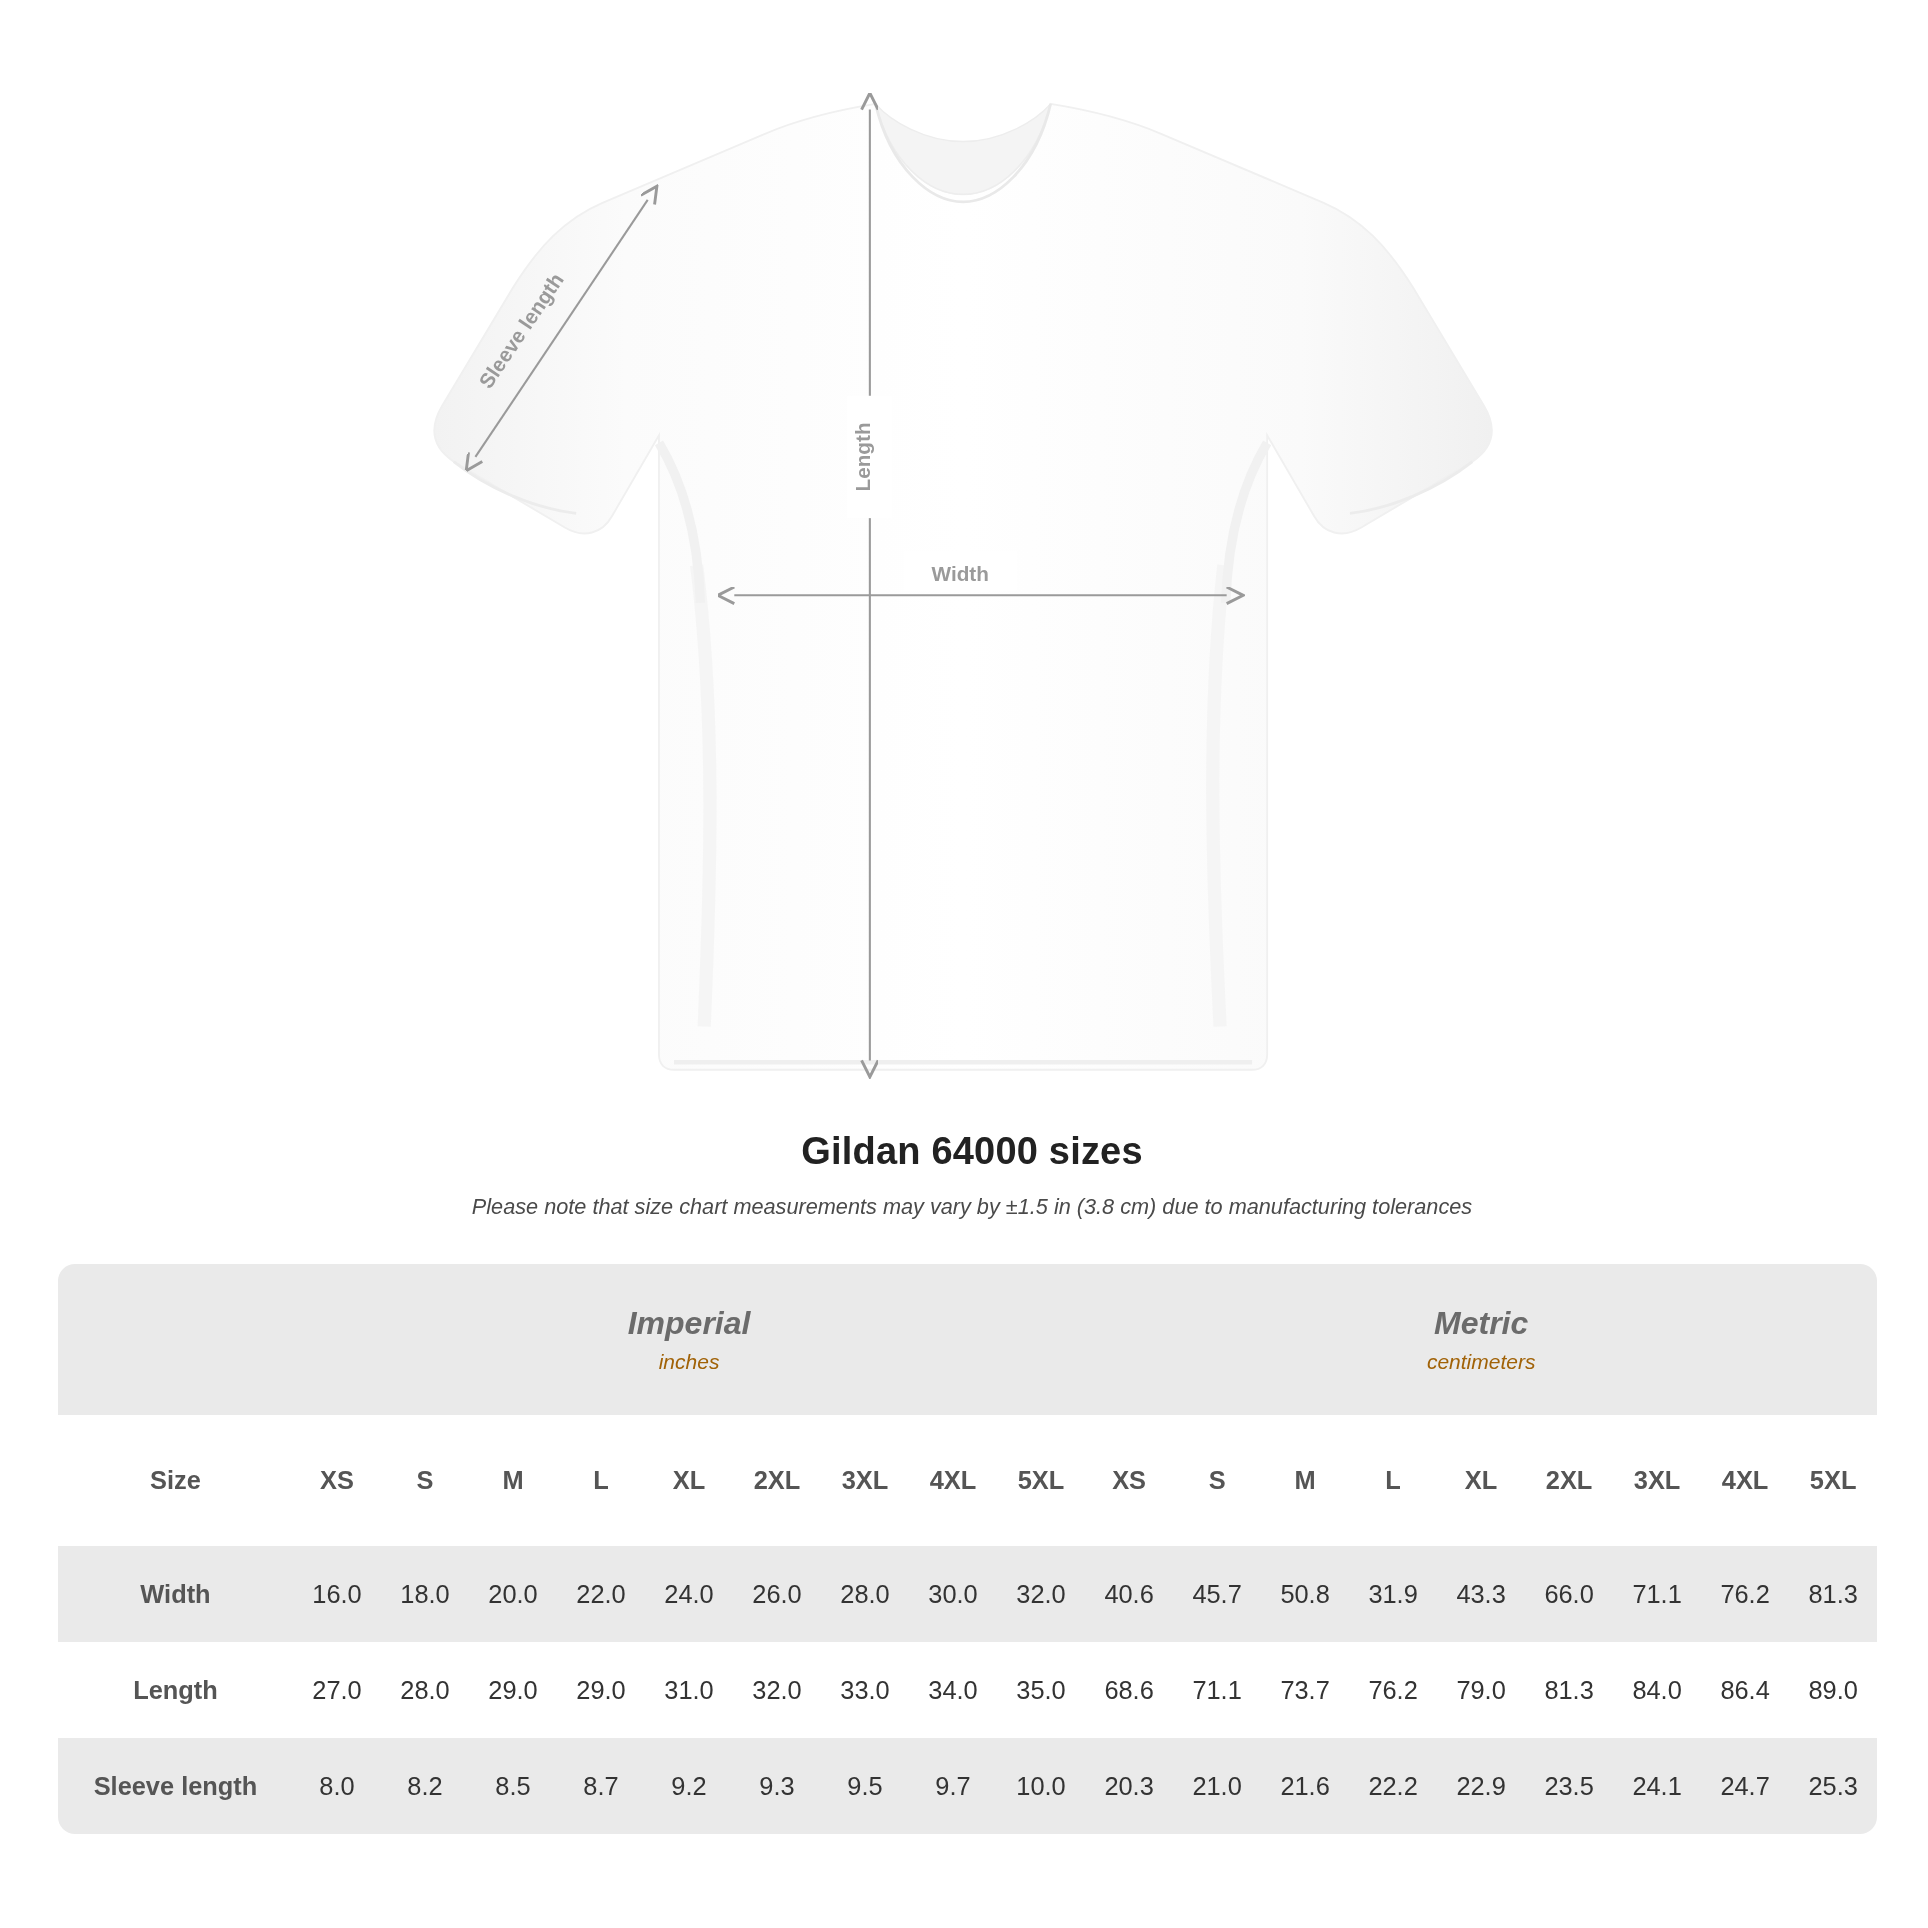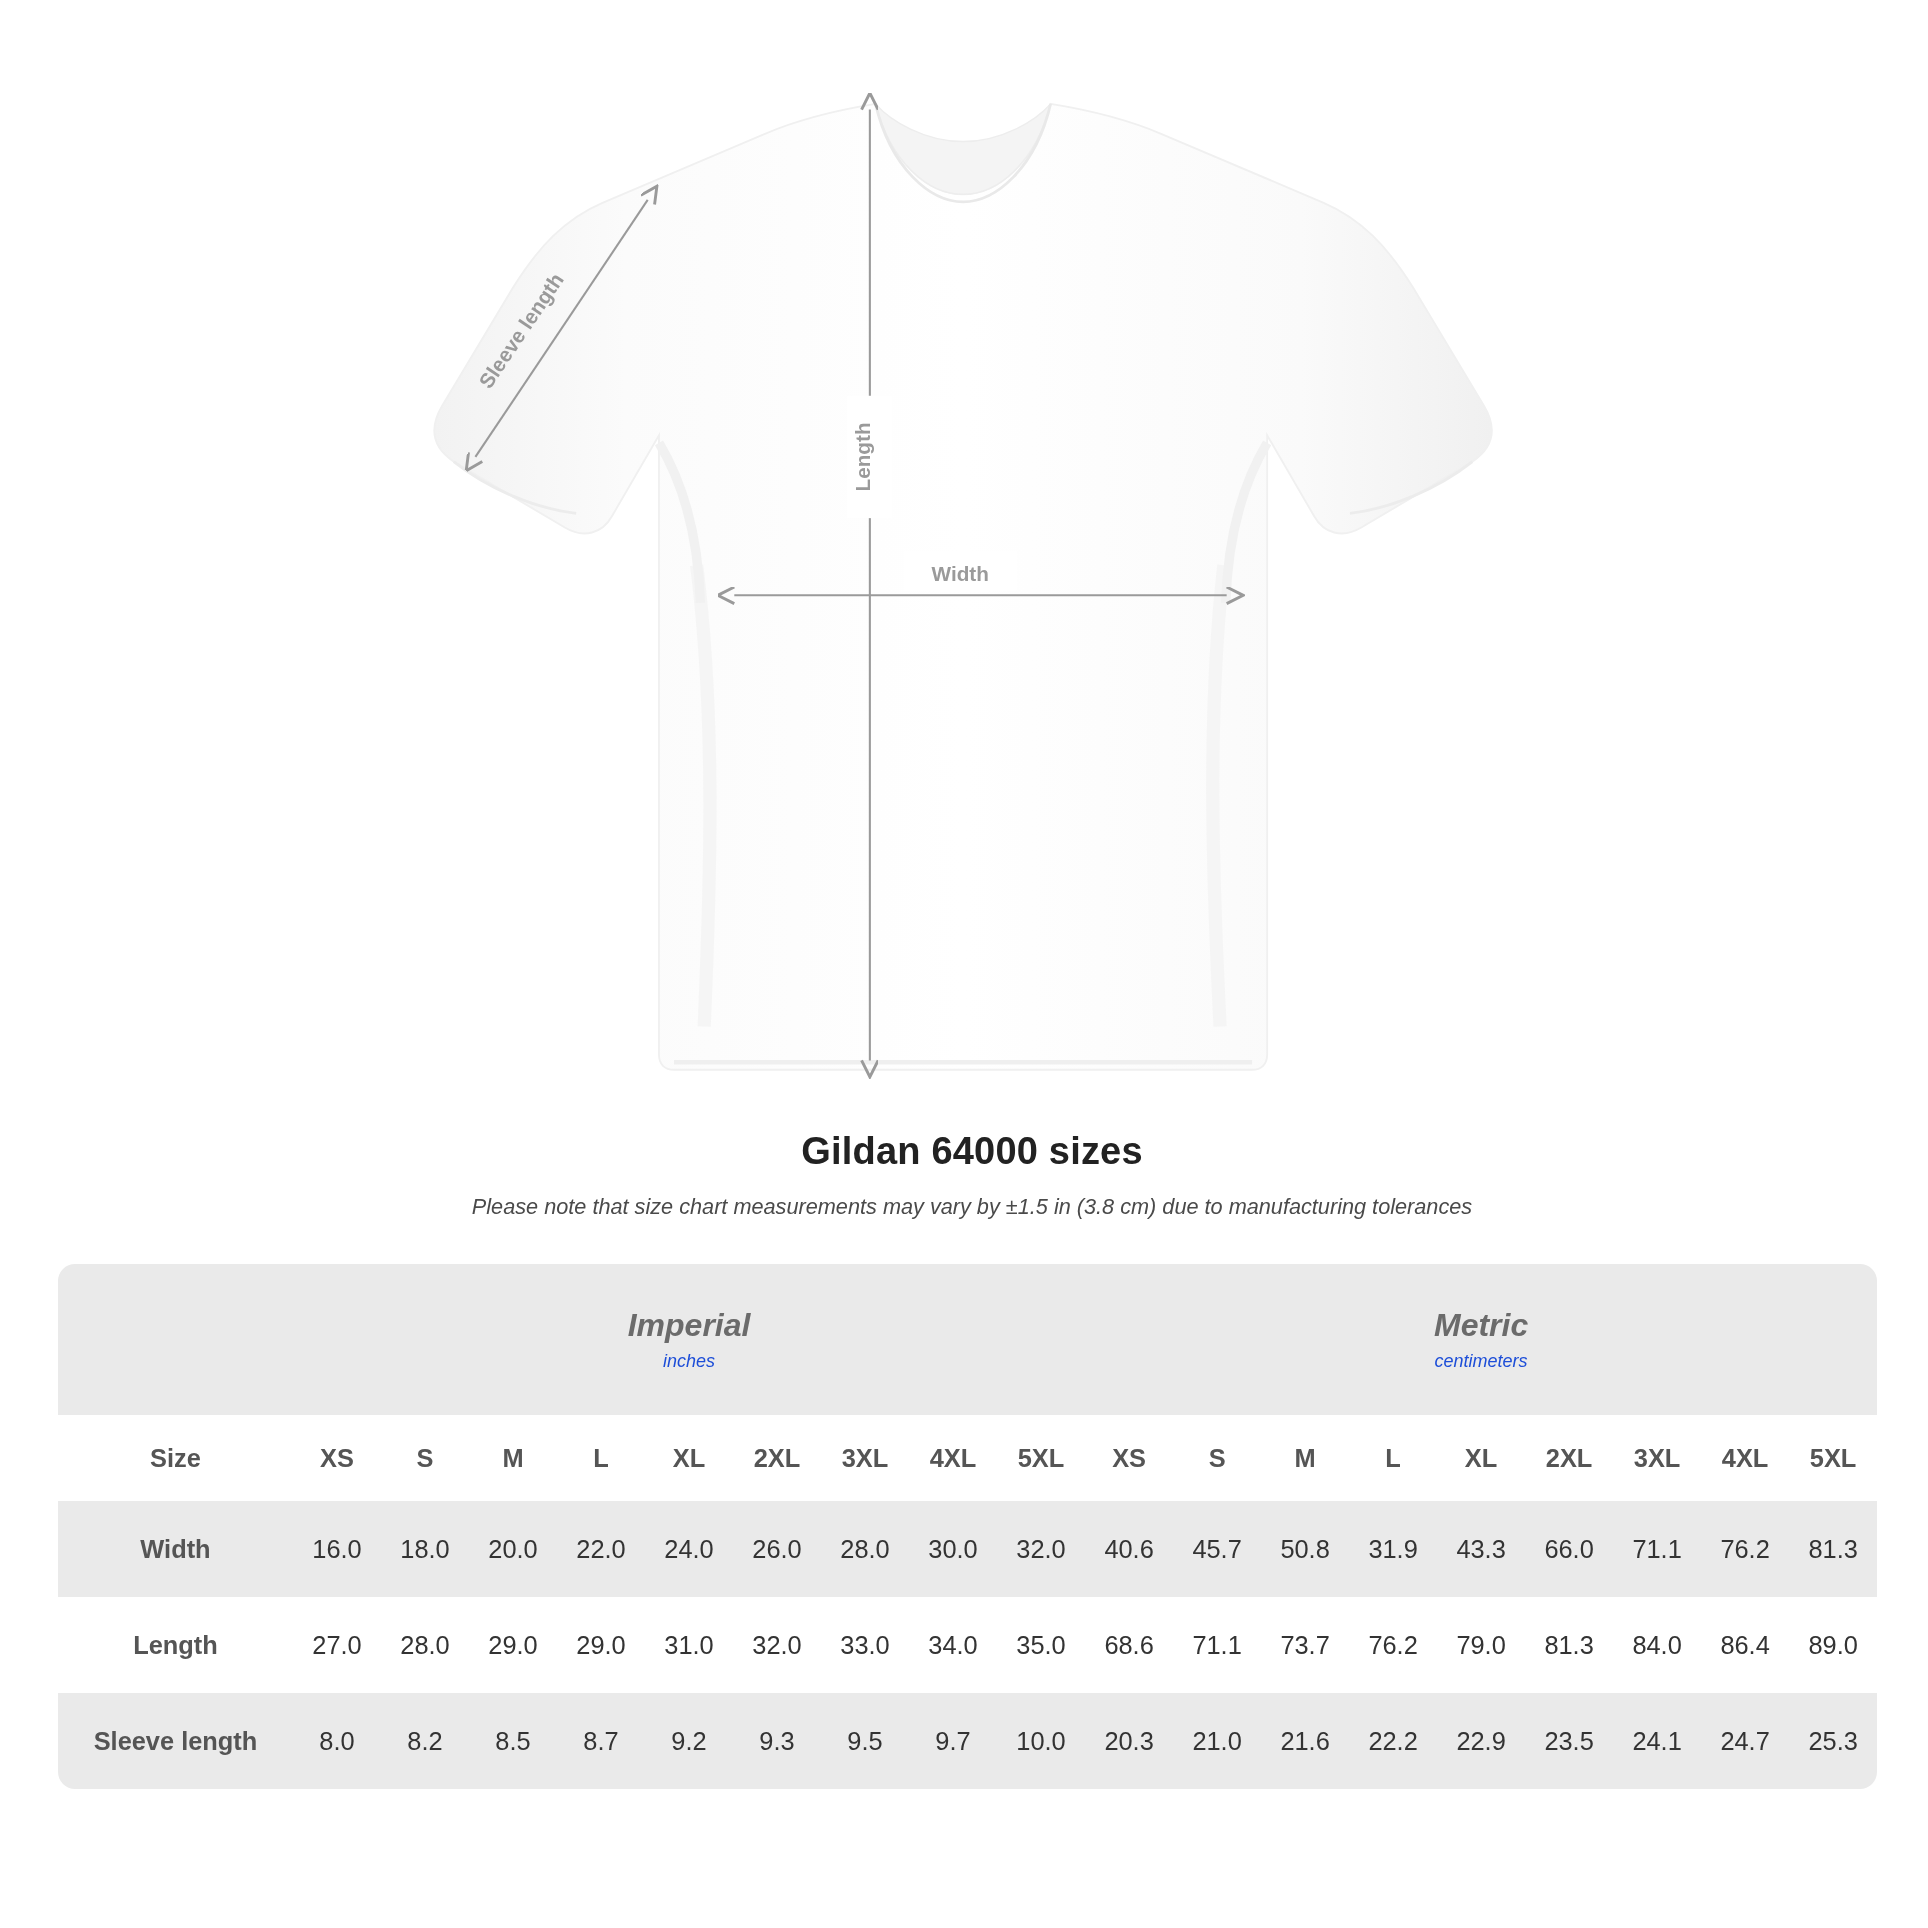--- a/index.html
+++ b/index.html
@@ -75,28 +75,28 @@
   }
   .unit-head.first { border-top-left-radius: 17px; }
   .unit-head.last { border-top-right-radius: 17px; }
   .unit-name {
     font-size: 32px;
     font-weight: bold;
     font-style: italic;
     color: #6b6b6b;
   }
   .unit-sub {
-    font-size: 18px;
+    font-size: 21px;
     font-style: italic;
-    color: #1d4ed8;
+    color: #a16207;
     margin-top: 7.5px;
   }
 
   .hdr-row td {
-    height: 86px;
+    height: 131px;
     background: #ffffff;
     text-align: center;
     vertical-align: middle;
     font-size: 25.4px;
     font-weight: bold;
     color: #555555;
     border-right: 0.9px solid #e6e6e6;
   }
   .hdr-row td:last-child { border-right: none; }
   .hdr-row td.rowlabel {

